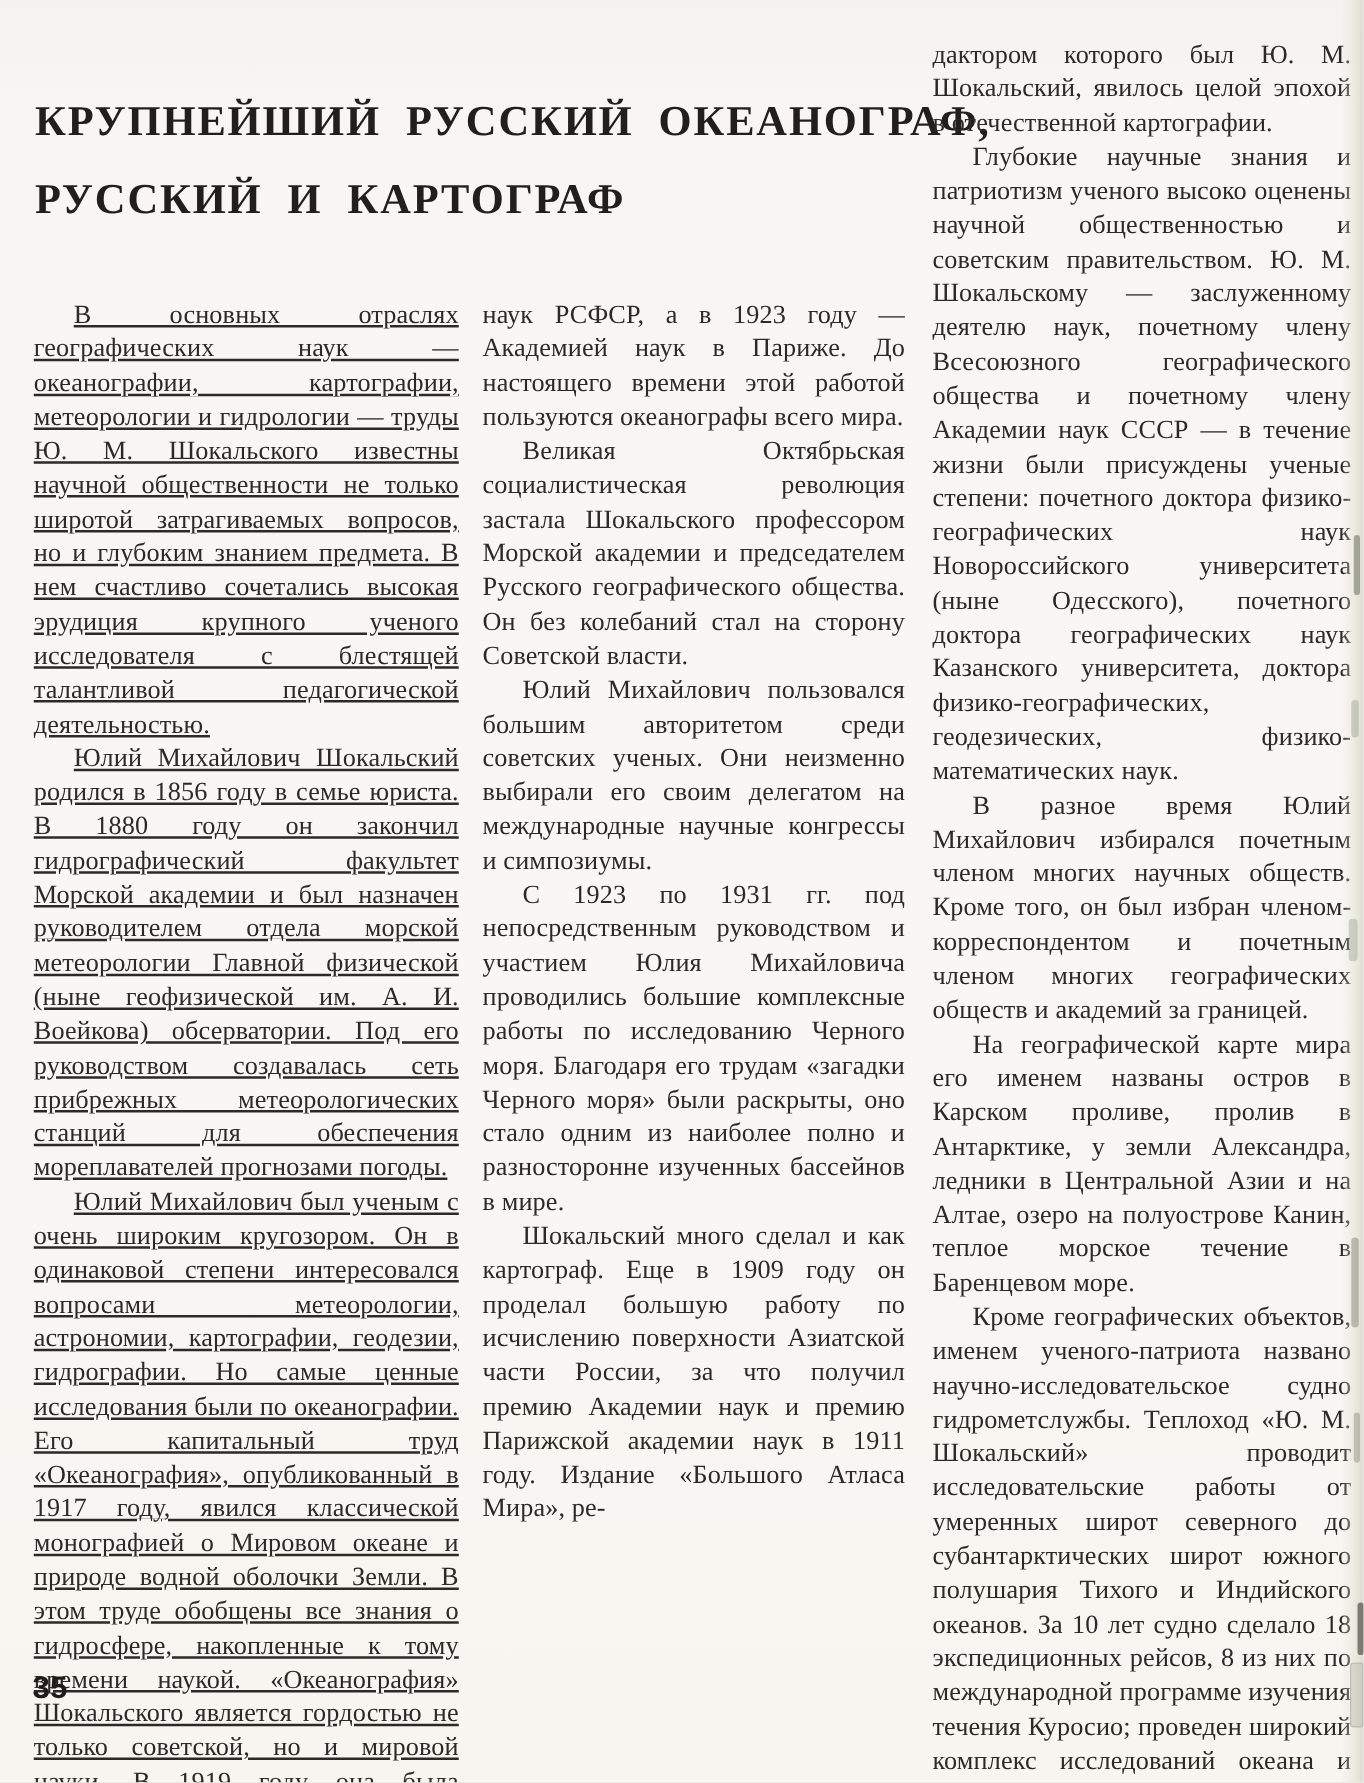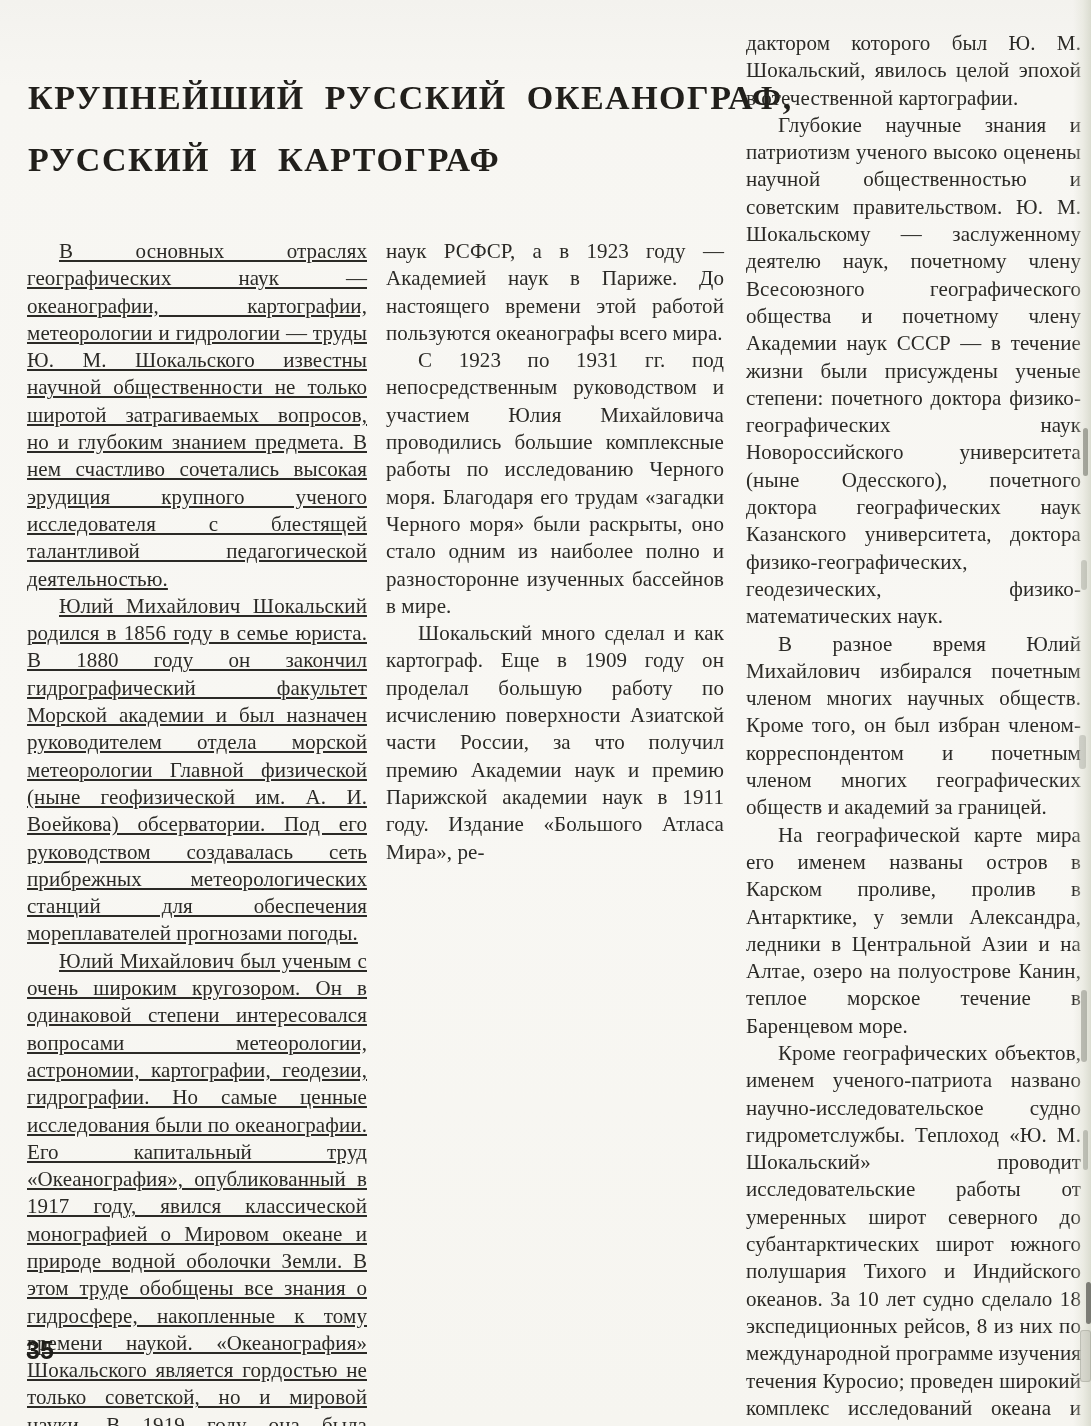--- a/index.html
+++ b/index.html
@@ -104,20 +104,22 @@
 
 
   <div class="col col-1">
     <p>В основных отраслях географических наук — океанографии, картографии, метеорологии и гидрологии — труды Ю. М. Шокальского известны научной общественности не только широтой затрагиваемых вопросов, но и глубоким знанием предмета. В нем счастливо сочетались высокая эрудиция крупного ученого исследователя с блестящей талантливой педагогической деятельностью.</p>
     <p>Юлий Михайлович Шокальский родился в 1856 году в семье юриста. В 1880 году он закончил гидрографический факультет Морской академии и был назначен руководителем отдела морской метеорологии Главной физической (ныне геофизической им. А. И. Воейкова) обсерватории. Под его руководством создавалась сеть прибрежных метеорологических станций для обеспечения мореплавателей прогнозами погоды.</p>
     <p>Юлий Михайлович был ученым с очень широким кругозором. Он в одинаковой степени интересовался вопросами метеорологии, астрономии, картографии, геодезии, гидрографии. Но самые ценные исследования были по океанографии. Его капитальный труд «Океанография», опубликованный в 1917 году, явился классической монографией о Мировом океане и природе водной оболочки Земли. В этом труде обобщены все знания о гидросфере, накопленные к тому времени наукой. «Океанография» Шокальского является гордостью не только советской, но и мировой науки. В 1919 году она была премирована Академией</p>
   </div>
 
   <div class="col col-2">
     <p class="no-indent">наук РСФСР, а в 1923 году — Академией наук в Париже. До настоящего времени этой работой пользуются океанографы всего мира.</p>
+    <p>Великая Октябрьская социалистическая революция застала Шокальского профессором Морской академии и председателем Русского географического общества. Он без колебаний стал на сторону Советской власти.</p>
+    <p>Юлий Михайлович пользовался большим авторитетом среди советских ученых. Они неизменно выбирали его своим делегатом на международные научные конгрессы и симпозиумы.</p>
     <p>С 1923 по 1931 гг. под непосредственным руководством и участием Юлия Михайловича проводились большие комплексные работы по исследованию Черного моря. Благодаря его трудам «загадки Черного моря» были раскрыты, оно стало одним из наиболее полно и разносторонне изученных бассейнов в мире.</p>
     <p>Шокальский много сделал и как картограф. Еще в 1909 году он проделал большую работу по исчислению поверхности Азиатской части России, за что получил премию Академии наук и премию Парижской академии наук в 1911 году. Издание «Большого Атласа Мира», ре-</p>
   </div>
 
   <div class="col col-3">
     <p class="no-indent">дактором которого был Ю. М. Шокальский, явилось целой эпохой в отечественной картографии.</p>
     <p>Глубокие научные знания и патриотизм ученого высоко оценены научной общественностью и советским правительством. Ю. М. Шокальскому — заслуженному деятелю наук, почетному члену Всесоюзного географического общества и почетному члену Академии наук СССР — в течение жизни были присуждены ученые степени: почетного доктора физико-географических наук Новороссийского университета (ныне Одесского), почетного доктора географических наук Казанского университета, доктора физико-географических, геодезических, физико-математических наук.</p>
     <p>В разное время Юлий Михайлович избирался почетным членом многих научных обществ. Кроме того, он был избран членом-корреспондентом и почетным членом многих географических обществ и академий за границей.</p>
     <p>На географической карте мира его именем названы остров в Карском проливе, пролив в Антарктике, у земли Александра, ледники в Центральной Азии и на Алтае, озеро на полуострове Канин, теплое морское течение в Баренцевом море.</p>
     <p>Кроме географических объектов, именем ученого-патриота названо научно-исследовательское судно гидрометслужбы. Теплоход «Ю. М. Шокальский» проводит исследовательские работы от умеренных широт северного до субантарктических широт южного полушария Тихого и Индийского океанов. За 10 лет судно сделало 18 экспедиционных рейсов, 8 из них по международной программе изучения течения Куросио; проведен широкий комплекс исследований океана и атмосферы.</p>

